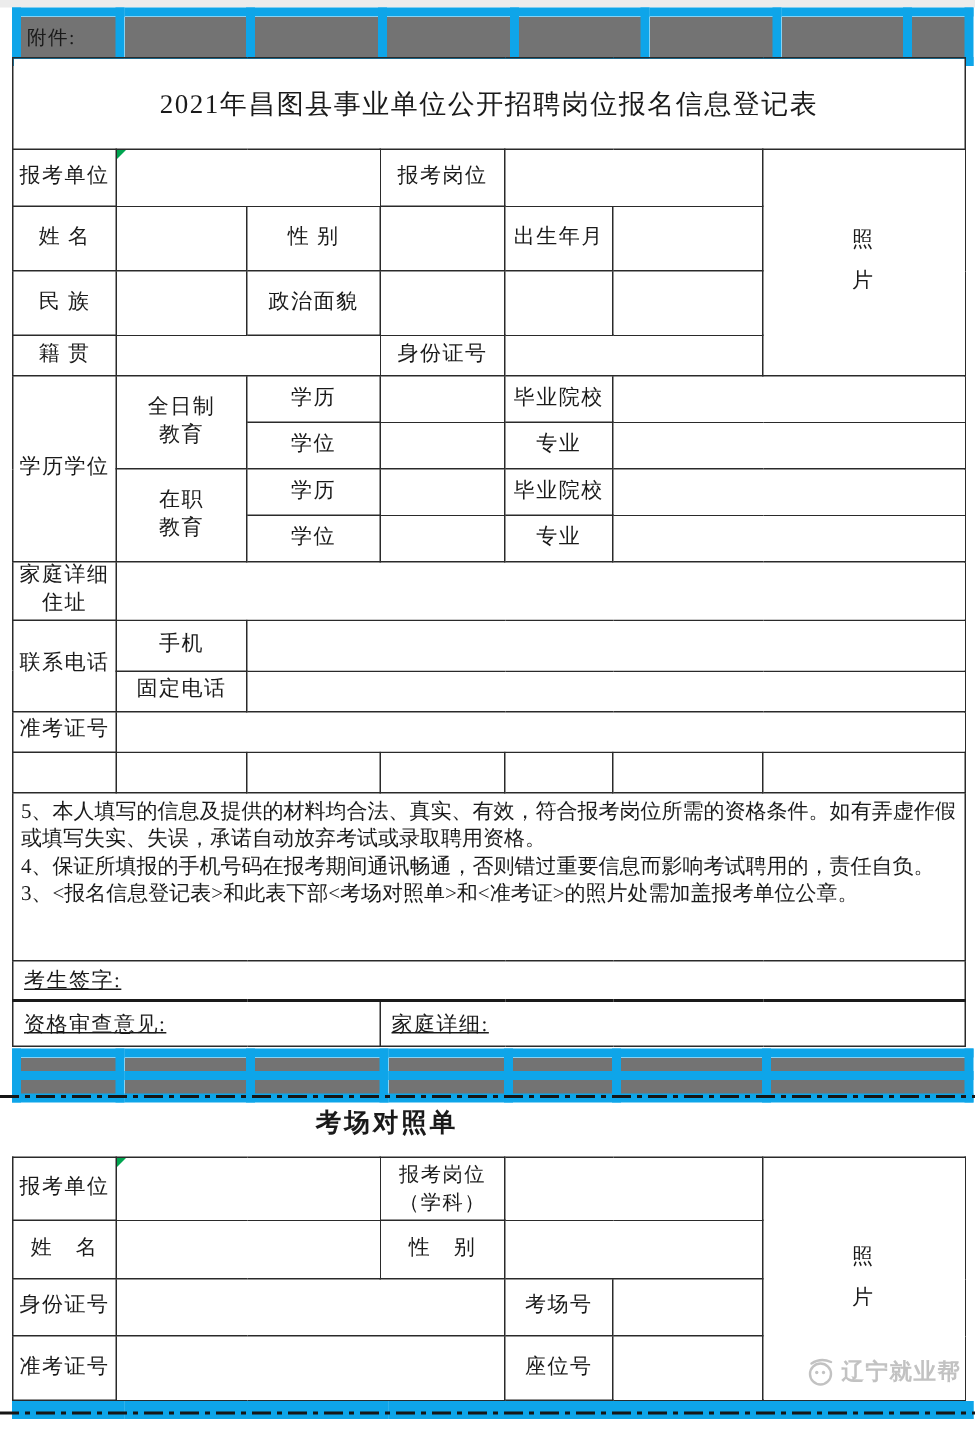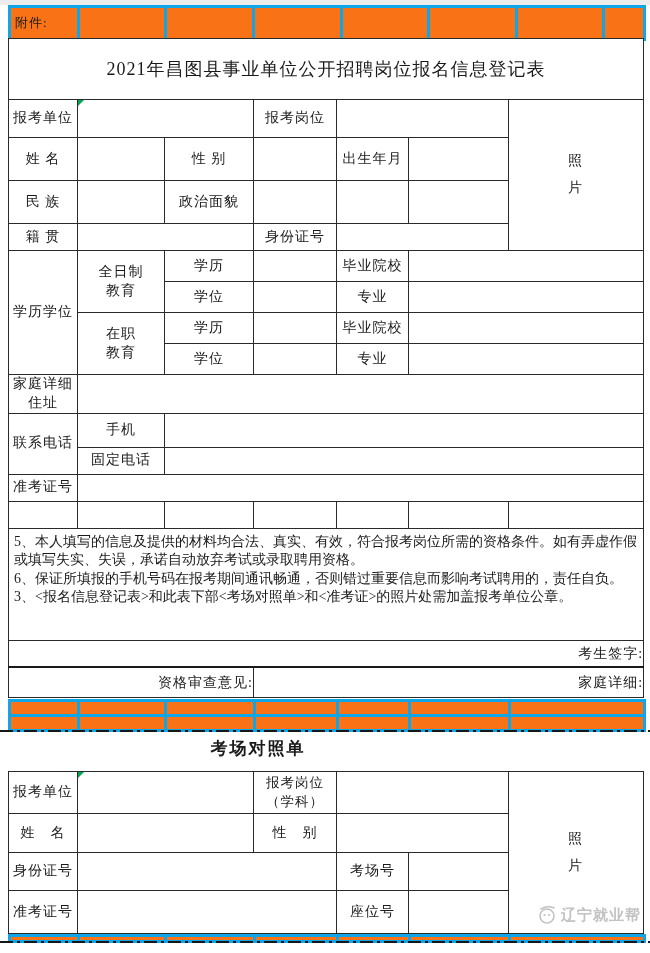--- a/index.html
+++ b/index.html
@@ -7,38 +7,38 @@
     width:650px;height:953px;position:relative;background:#ffffff;
     font-family:"Liberation Serif","DejaVu Serif",serif;
     color:#1a1a1a;
   }
   .topstrip{position:absolute;left:0;top:0;width:650px;height:5px;background:#ececec;}
   table{border-collapse:collapse;table-layout:fixed;}
   td{padding:0;overflow:hidden;}
 
   
   .lighttbl{position:absolute;left:8px;width:635px;}
-  .lighttbl td{border:3px solid #0ea5e9;background:#f97316;}
+  .lighttbl td{border:6px solid #0ea5e9;background:#737373;}
   .attach-cell{font-size:13px;padding-left:4px !important;letter-spacing:1px;}
 
   
   .formtbl{position:absolute;left:8px;width:635px;}
   .formtbl td{border:1px solid #2a2a2a;background:#fff;}
   .title-cell{
     text-align:center;vertical-align:middle;
     font-size:18px;letter-spacing:1px;font-weight:500;
   }
   .lbl{
     text-align:center;vertical-align:middle;
     font-size:14px;letter-spacing:1px;line-height:1.35;
     white-space:pre-line;
   }
   .lbl-left{
-    text-align:right;vertical-align:middle;font-size:14px;
-    padding-left:7px !important;letter-spacing:1px;
+    text-align:left;vertical-align:middle;font-size:14px;
+    padding-left:7px !important;letter-spacing:1px;text-decoration:underline;
   }
   .val{position:relative;}
   .photo-cell{
     text-align:center;vertical-align:middle;font-size:14px;
     letter-spacing:2px;line-height:1.9;white-space:pre-line;position:relative;
   }
   .notes-cell{
     vertical-align:top;font-size:14px;line-height:18.5px;
     padding:4px 6px 2px 5px !important;text-align:justify;
   }
@@ -195,21 +195,21 @@
     <td></td>
     <td></td>
     <td></td>
     <td></td>
     <td></td>
     <td></td>
   </tr>
   <tr style="height:112px;">
     <td class="notes-cell" colspan="7">
       <div>5、本人填写的信息及提供的材料均合法、真实、有效，符合报考岗位所需的资格条件。如有弄虚作假或填写失实、失误，承诺自动放弃考试或录取聘用资格。</div>
-      <div>6、保证所填报的手机号码在报考期间通讯畅通，否则错过重要信息而影响考试聘用的，责任自负。</div>
+      <div>4、保证所填报的手机号码在报考期间通讯畅通，否则错过重要信息而影响考试聘用的，责任自负。</div>
       <div>3、&lt;报名信息登记表&gt;和此表下部&lt;考场对照单&gt;和&lt;准考证&gt;的照片处需加盖报考单位公章。</div>
     </td>
   </tr>
   <tr style="height:27px;">
     <td class="lbl-left thickbottom" colspan="7">考生签字:</td>
   </tr>
   <tr style="height:30px;margin-left:15px;">
     <td class="lbl-left" colspan="3">资格审查意见:</td>
     <td class="lbl-left" colspan="4">家庭详细:</td>
   </tr>

